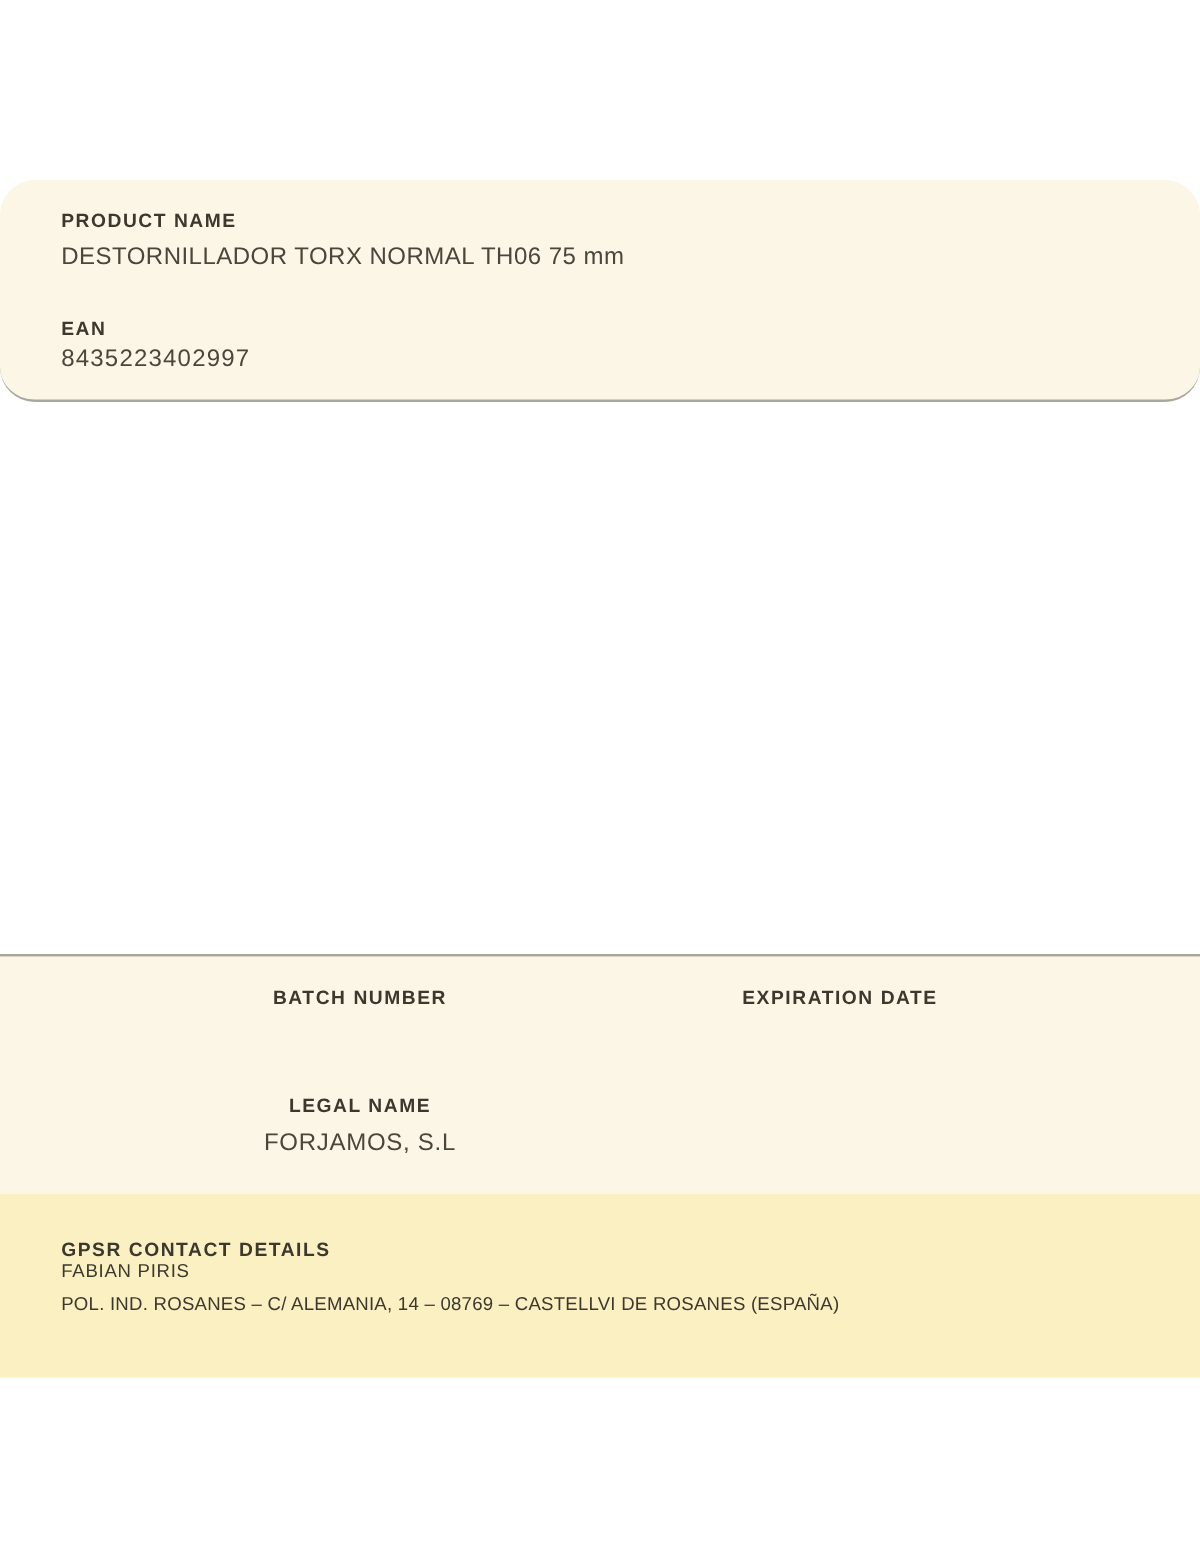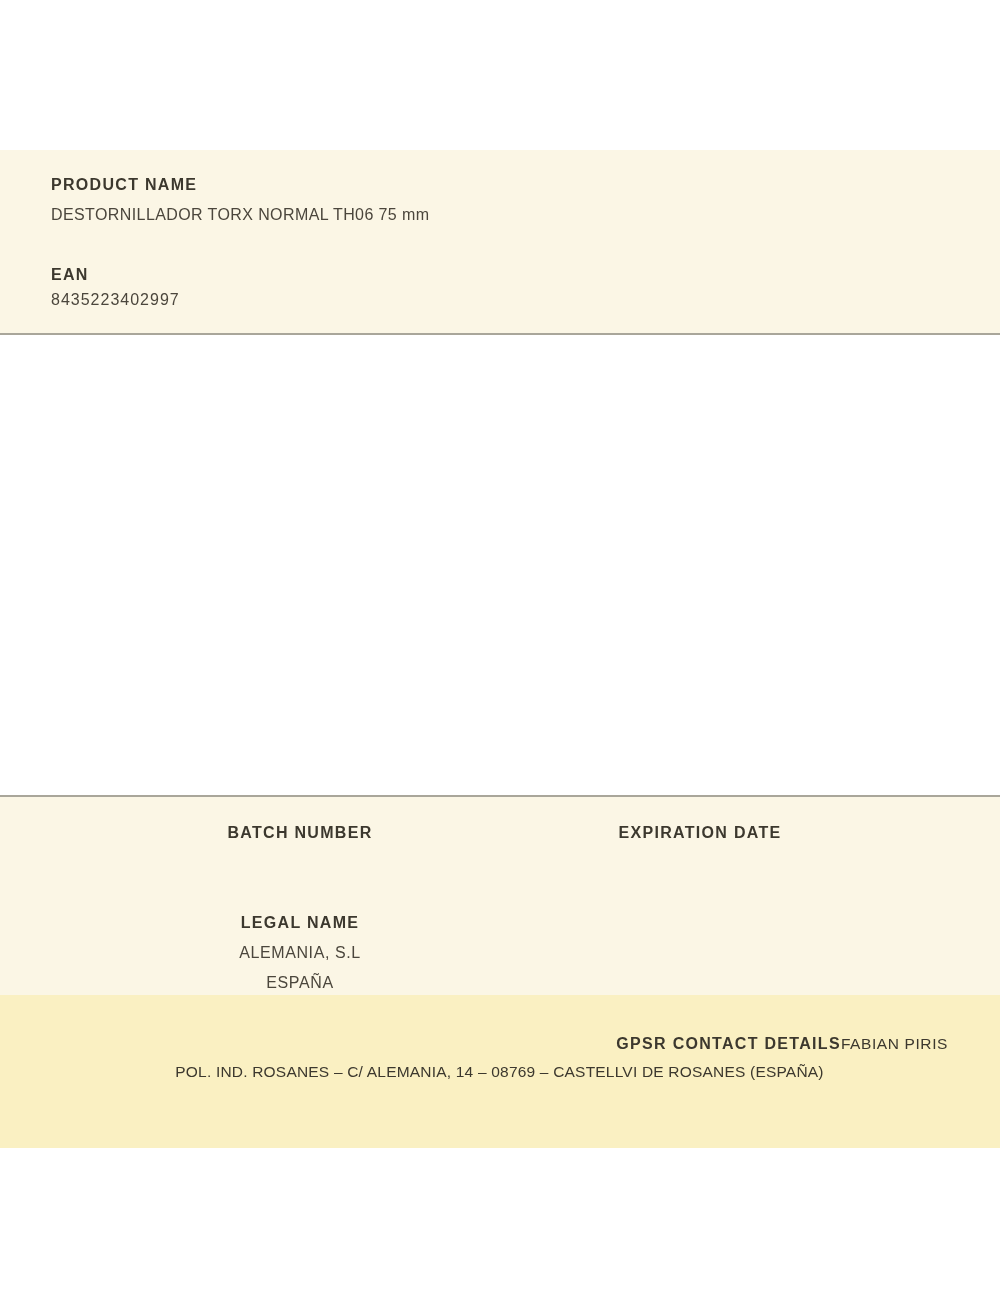--- a/index.html
+++ b/index.html
@@ -21,30 +21,31 @@
     right: 0;
     box-sizing: border-box;
   }
   
   .band-product {
     top: 150px;
     height: 185px;
     background: var(--band-cream, #FBF6E5);
     border-bottom: 2px solid var(--divider, #A9A69A);
     padding: 27px 51px 0 51px;
+    border-radius: 29px;
   }
   .label {
     font-weight: bold;
     font-size: 16px;
     letter-spacing: 1.3px;
     line-height: 16px;
     color: var(--heading, #3C382E);
   }
   .value {
-    font-size: 16px;
+    font-size: 20px;
     letter-spacing: 0.4px;
     line-height: 17px;
     color: var(--value, #4B463C);
   }
   .product-name-value { margin-top: 13px; }
   .ean-label { margin-top: 44px; }
   .ean-value { margin-top: 8px; letter-spacing: 1px; }
 
   
   .band-batch {
@@ -62,31 +63,32 @@
 
   
   .band-contact {
     top: 995px;
     height: 153px;
     background: var(--band-yellow, #FAF0C2);
     padding: 40px 52px 0 51px;
   }
   .contact-row {
     display: flex;
-    justify-content: flex-end;
+    justify-content: space-between;
     align-items: baseline;
+    flex-direction: column;
   }
   .contact-name {
     font-size: 15.5px;
     letter-spacing: 0.6px;
     line-height: 17px;
     color: var(--heading, #3C382E);
   }
   .contact-line {
-    text-align: center;
+    text-align: left;
     font-size: 15.5px;
     letter-spacing: 0.2px;
     line-height: 17px;
     margin-top: 11px;
     color: var(--heading, #3C382E);
   }
 </style>
 </head>
 <body>
 
@@ -104,24 +106,23 @@
       <div class="cell">
         <div class="label">BATCH NUMBER</div>
       </div>
       <div class="cell">
         <div class="label">EXPIRATION DATE</div>
       </div>
     </div>
     <div class="grid row2">
       <div class="cell">
         <div class="label">LEGAL NAME</div>
-        <div class="value">ALEMANIA, S.L</div>
+        <div class="value">FORJAMOS, S.L</div>
       </div>
       <div class="cell">
-        <div class="value">ESPAÑA</div>
       </div>
     </div>
   </section>
 
   <section class="band band-contact">
     <div class="contact-row">
       <div class="label">GPSR CONTACT DETAILS</div>
       <div class="contact-name">FABIAN PIRIS</div>
     </div>
     <div class="contact-line">POL. IND. ROSANES – C/ ALEMANIA, 14 – 08769 – CASTELLVI DE ROSANES (ESPAÑA)</div>

